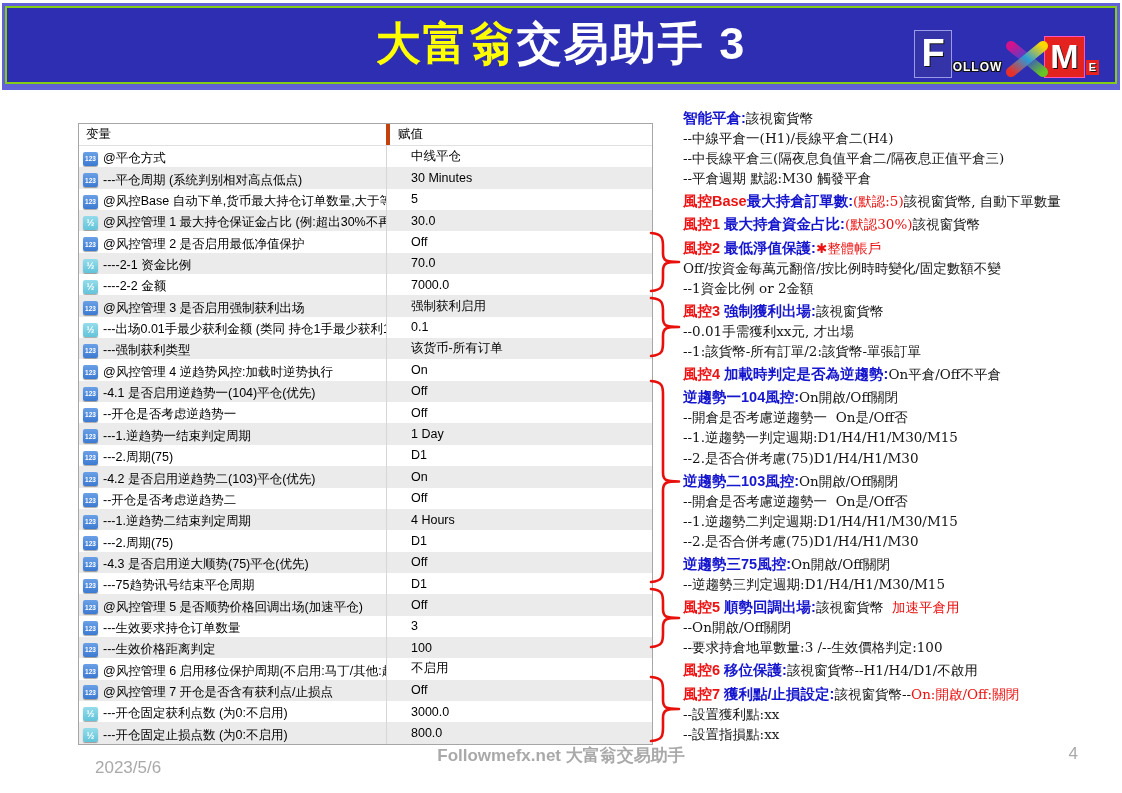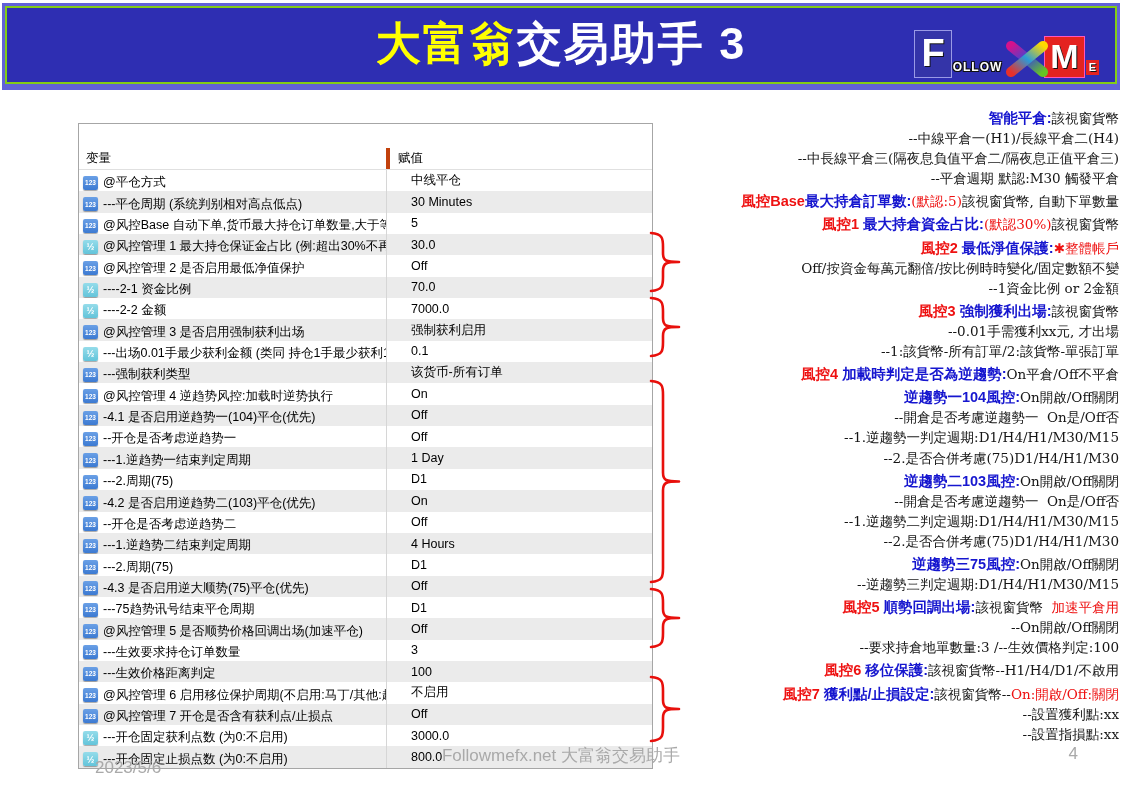--- a/index.html
+++ b/index.html
@@ -27,56 +27,56 @@
   .lm{display:inline-block;background:var(--logo-red,#e42320);color:#fff;border:1px solid #f5b;
       font-size:34px;font-weight:bold;line-height:38px;padding:0 5px 2px 5px;margin-left:-6px;
       text-shadow:1px 1px 0 #111;}
   .le{display:inline-block;background:var(--logo-red,#e42320);color:#fff;font-size:11px;
       font-weight:bold;line-height:13px;padding:1px 3px;margin:0 0 3px 1px;
       text-shadow:1px 1px 0 #111;}
 
   
   .ptable{position:absolute;left:78px;top:123px;width:573px;border:1px solid #a6a6a6;
           background:#fff;font-size:12.5px;color:#000;}
-  .thead{display:flex;height:21px;align-items:center;border-bottom:1px solid #e0e0e0;background:#fff;margin-top:24px;}
+  .thead{display:flex;height:21px;align-items:center;border-bottom:1px solid #e0e0e0;background:#fff;}
   .thead .h1{width:307px;padding-left:7px;box-sizing:border-box;}
   .thead .h2{width:266px;padding-left:8px;box-sizing:border-box;border-left:4px solid #c2410c;height:100%;display:flex;align-items:center;}
   .trow{display:flex;height:21.35px;align-items:flex-end;}
   .trow:nth-child(even){background:var(--row-alt,#ebebeb);}
   .ncell{width:307px;box-sizing:border-box;display:flex;align-items:center;gap:5px;
          padding-left:4px;overflow:hidden;white-space:nowrap;}
   .vcell{width:266px;box-sizing:border-box;border-left:1px solid #d6d6d6;height:100%;
          display:flex;align-items:center;padding-left:24px;overflow:hidden;white-space:nowrap;}
   .ic{flex:none;width:15px;height:14px;border-radius:2px;color:#fff;display:flex;
       align-items:center;justify-content:center;font-weight:bold;
       box-shadow:0 1px 1px rgba(0,0,0,.35);}
   .ic123{background:linear-gradient(180deg,#6aa0e6,var(--icon-blue,#3c7ad2));font-size:6.5px;}
   .ic12{background:linear-gradient(180deg,#95dcea,var(--icon-teal,#63c4da));font-size:9.5px;}
 
   
   .brace{position:absolute;left:648px;}
 
   
   .ann{position:absolute;left:683px;top:108px;width:436px;}
-  .agroup{margin-bottom:3px;text-align:right;}
+  .agroup{margin-bottom:3px;}
   .aline{line-height:20.1px;font-size:13.5px;white-space:pre;
          font-family:"DejaVu Serif","Liberation Serif",serif;color:#151515;}
   .seg.b{color:var(--annotation-blue,#1616cf);font-weight:bold;font-size:14.5px;
          font-family:"Liberation Sans",sans-serif;}
   .seg.r{color:var(--annotation-red,#ee1111);font-weight:bold;font-size:14.5px;
          font-family:"Liberation Sans",sans-serif;}
   .seg.rd{color:var(--annotation-red,#ee1111);}
   .seg.ru{color:var(--annotation-red,#ee1111);}
   .seg.k{color:#151515;}
 
   
   .footer{position:absolute;left:0;top:744px;width:100%;font-size:17px;
           color:var(--footer-gray,#a9a9a9);}
   .f-date{position:absolute;left:95px;top:14px;}
-  .f-center{display:block;text-align:center;}
+  .f-center{display:block;text-align:center;font-weight:bold;}
   .f-page{position:absolute;right:44px;top:0;}
 </style>
 </head>
 <body>
 
 <div class="slide">
 
   <div class="banner-frame">
     <div class="banner">
       <div class="title"><span class="t-hi">大富翁</span><span class="t-rest">交易助手 3</span></div>

